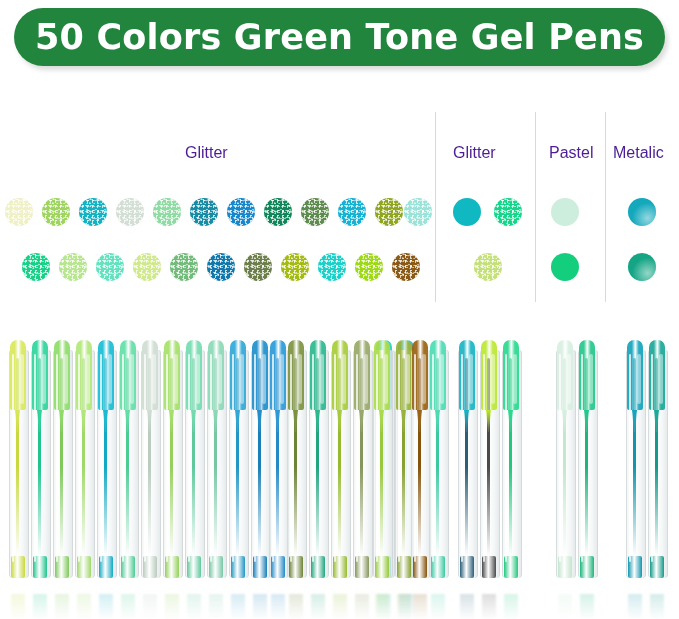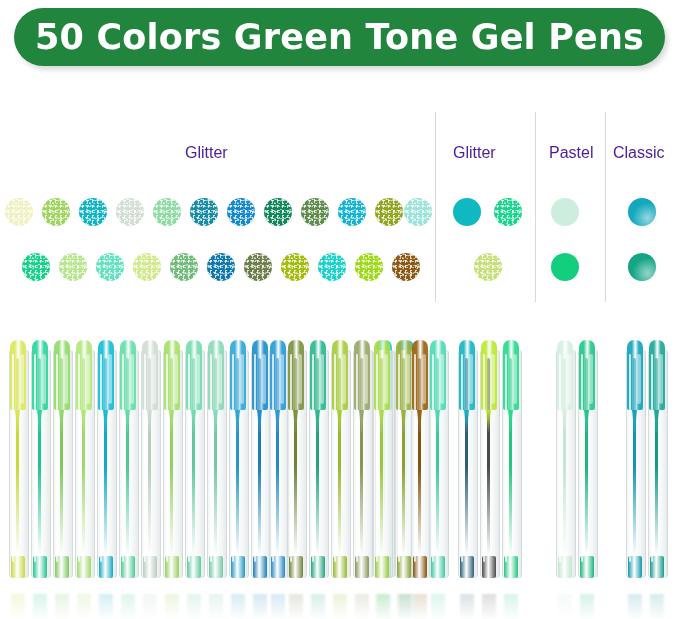--- a/index.html
+++ b/index.html
@@ -151,21 +151,21 @@
 <body>
 
 <div id="header-banner">
   <div id="header-title">50 Colors Green Tone Gel Pens</div>
 </div>
 
 <div id="category-header">
     <div class="category-label" style="left: 185px; top: 144px;">Glitter</div>
     <div class="category-label" style="left: 453px; top: 144px;">Glitter</div>
     <div class="category-label" style="left: 549px; top: 144px;">Pastel</div>
-    <div class="category-label" style="left: 613px; top: 144px;">Classic</div>
+    <div class="category-label" style="left: 613px; top: 144px;">Metalic</div>
   </div>
 <div id="divider-layer">
     <div class="divider" style="left: 435px; top: 112px; height: 190px;"></div>
     <div class="divider" style="left: 535px; top: 112px; height: 190px;"></div>
     <div class="divider" style="left: 605px; top: 112px; height: 190px;"></div>
   </div>
 
 <div id="swatch-layer">
     <div class="swatch glitter" style="left: 5px; top: 198px; background: rgb(239, 240, 195);"></div>
     <div class="swatch glitter" style="left: 42px; top: 198px; background: rgb(158, 212, 95);"></div>

